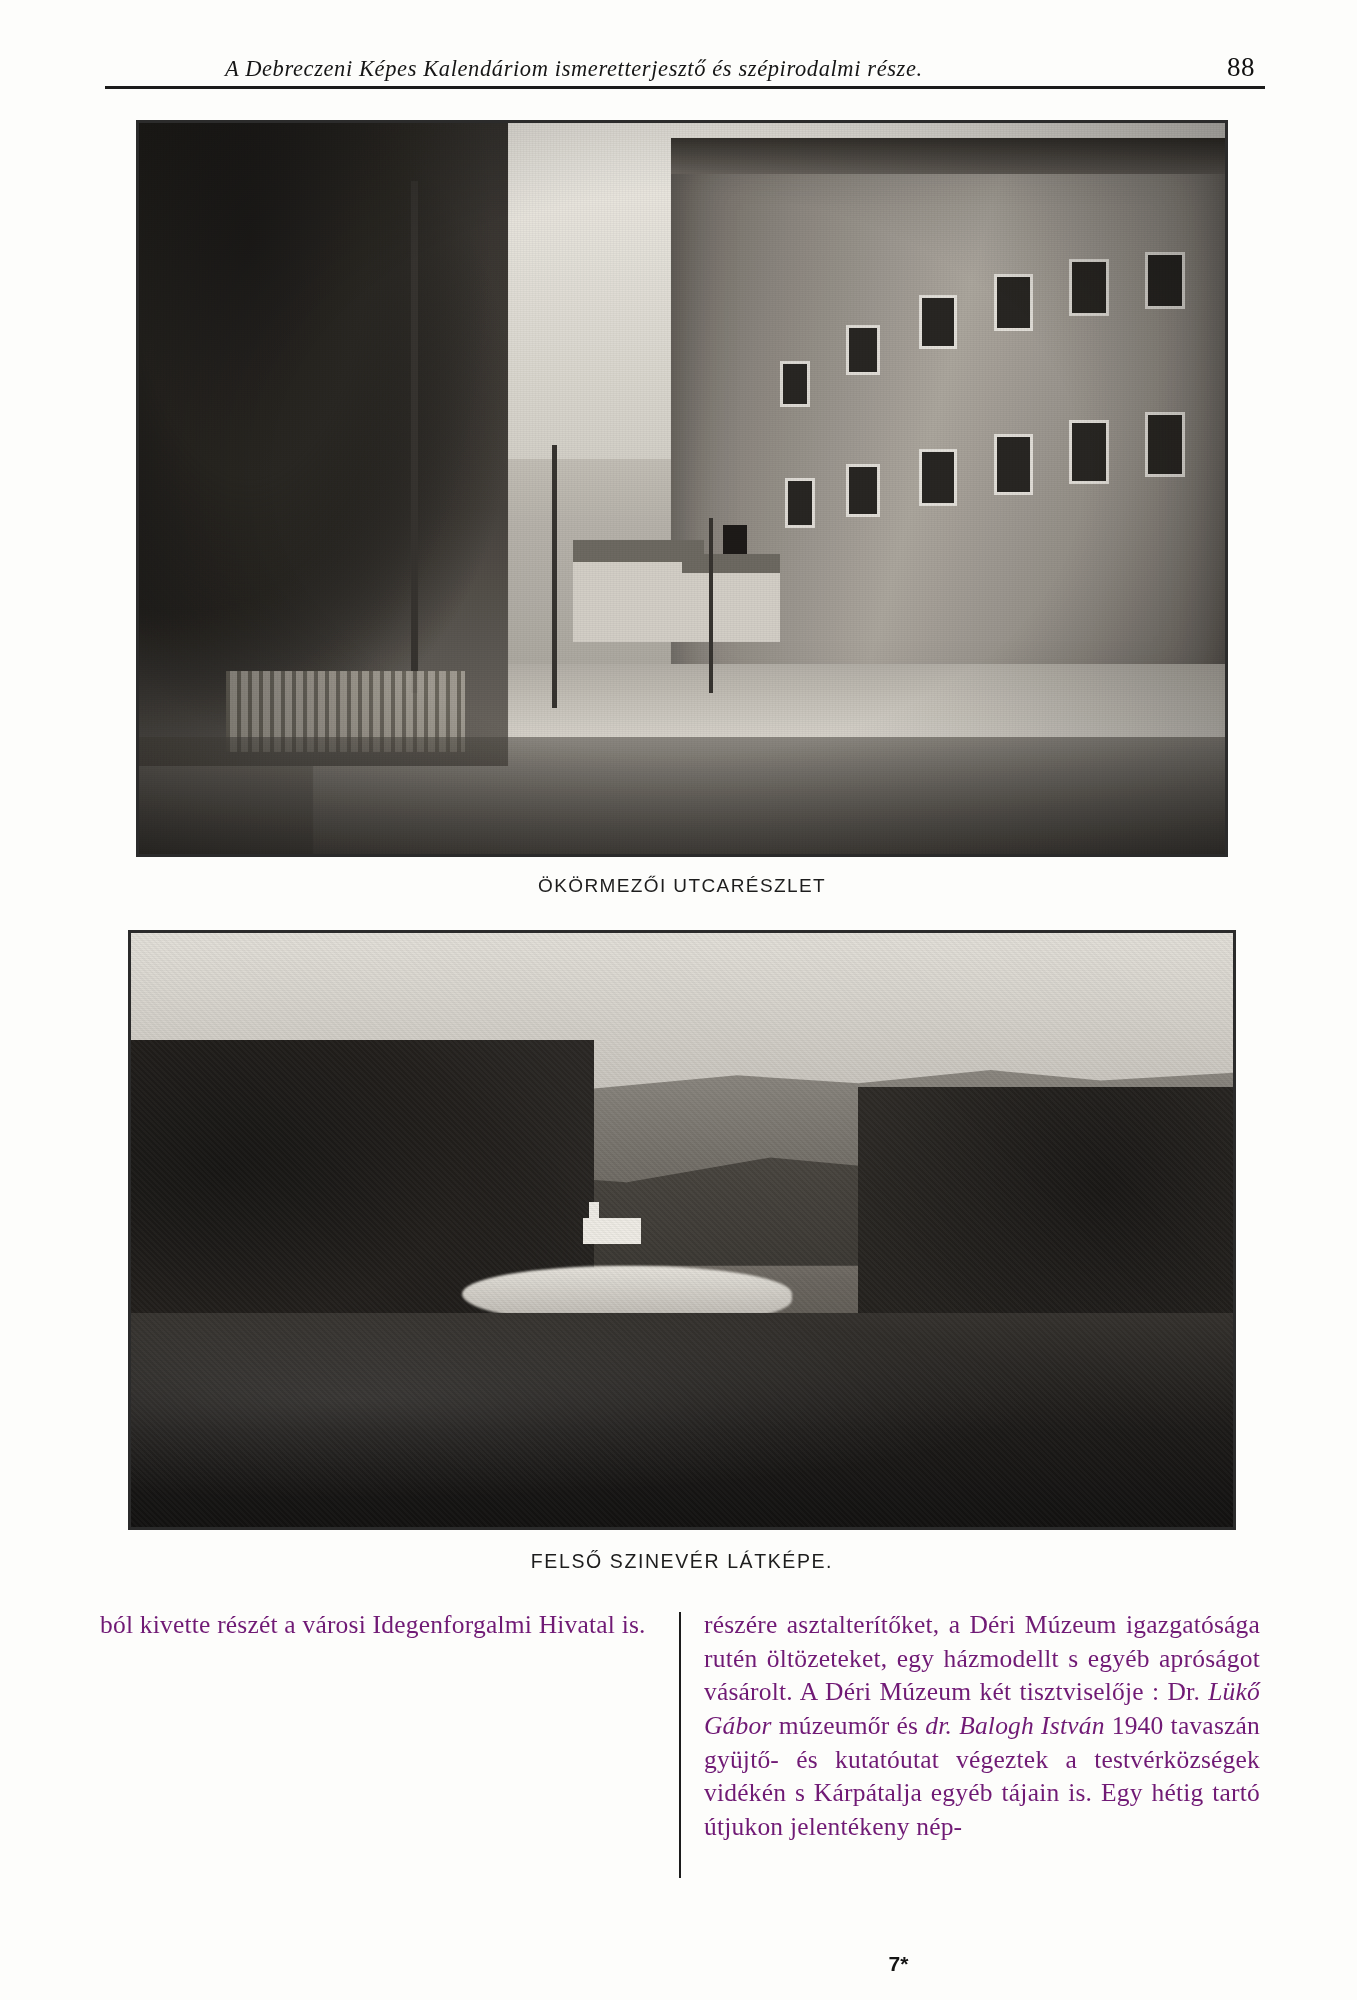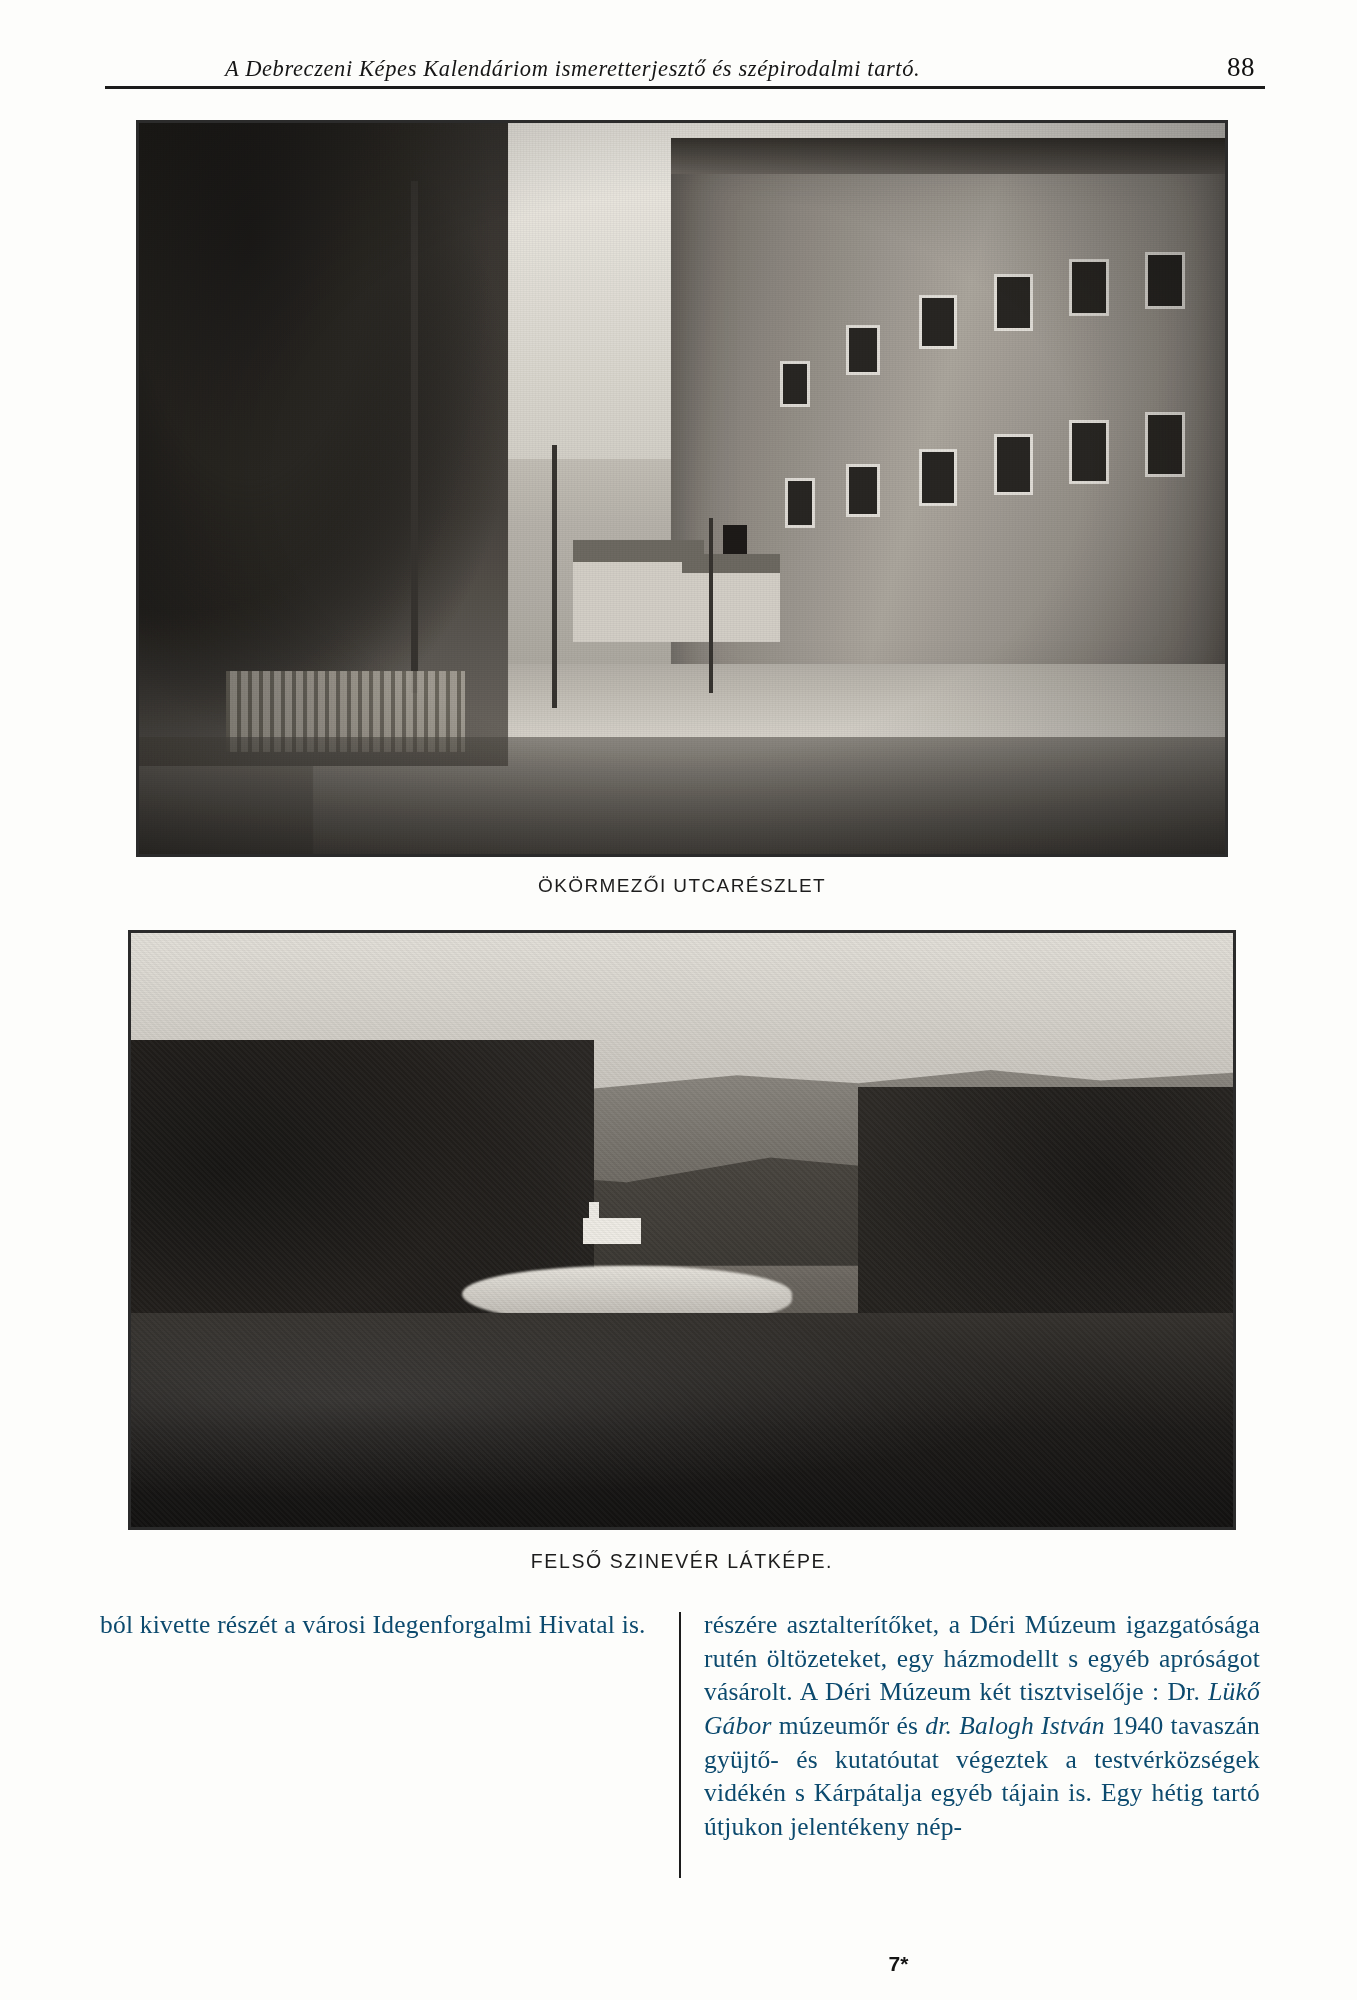--- a/index.html
+++ b/index.html
@@ -262,21 +262,21 @@
     top: 1608px;
     width: 1160px;
     display: flex;
     gap: 0;
   }
   .col {
     width: 556px;
     font-size: 25.5px;
     line-height: 1.32;
     text-align: justify;
-    color: #0c4a6e;
+    color: #701a75;
     letter-spacing: 0.2px;
   }
   .col p { margin: 0; }
   .col p + p { margin-top: 0; }
   .indent { text-indent: 36px; }
   .col-divider {
     width: 48px;
     position: relative;
   }
   .col-divider:before {
@@ -303,21 +303,21 @@
     padding-left: 440px;
     box-sizing: border-box;
   }
 </style>
 </head>
 <body>
 
 <div class="page">
 
   <div class="runhead">
-    <div class="runhead-title">A Debreczeni Képes Kalendáriom ismeretterjesztő és szépirodalmi tartó.</div>
+    <div class="runhead-title">A Debreczeni Képes Kalendáriom ismeretterjesztő és szépirodalmi része.</div>
     <div class="runhead-page">88</div>
   </div>
   <div class="runhead-rule"></div>
 
   <div class="figure" id="figure-szinever">
     <div class="fig-frame">
       <div class="photo2">
         <div class="p2-sky"></div>
         <div class="p2-ridge-far"></div>
         <div class="p2-ridge-mid"></div>

